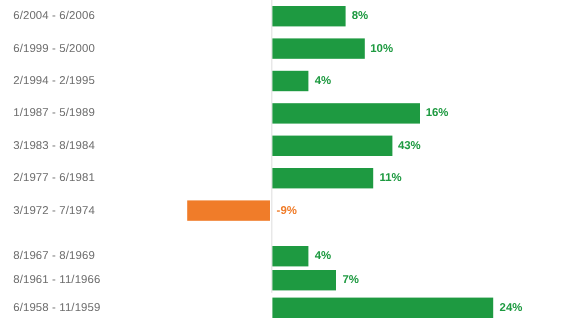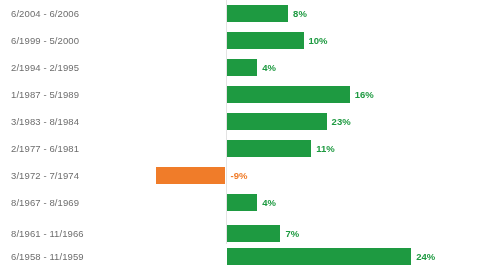--- a/index.html
+++ b/index.html
@@ -91,33 +91,33 @@
         <div class="val-label pos" style="left: 262.3px; color: rgb(30, 154, 65);">4%</div>
       </div>
       <div class="row" style="top: 81px;">
         <div class="cat-label">1/1987 - 5/1989</div>
         <div class="bar pos" style="width: 123.2px; left: 226.5px; background: rgb(30, 154, 65);"></div>
         <div class="val-label pos" style="left: 354.7px; color: rgb(30, 154, 65);">16%</div>
       </div>
       <div class="row" style="top: 108px;">
         <div class="cat-label">3/1983 - 8/1984</div>
         <div class="bar pos" style="width: 100.1px; left: 226.5px; background: rgb(30, 154, 65);"></div>
-        <div class="val-label pos" style="left: 331.6px; color: rgb(30, 154, 65);">23%</div>
+        <div class="val-label pos" style="left: 331.6px; color: rgb(30, 154, 65);">43%</div>
       </div>
       <div class="row" style="top: 135px;">
         <div class="cat-label">2/1977 - 6/1981</div>
         <div class="bar pos" style="width: 84.7px; left: 226.5px; background: rgb(30, 154, 65);"></div>
         <div class="val-label pos" style="left: 316.2px; color: rgb(30, 154, 65);">11%</div>
       </div>
       <div class="row" style="top: 162px; padding-left: 47px;">
         <div class="cat-label">3/1972 - 7/1974</div>
         <div class="bar neg" style="width: 69.3px; left: 156.2px; background: rgb(240, 124, 41);"></div>
         <div class="val-label neg" style="left: 230.5px; color: rgb(240, 124, 41);">-9%</div>
       </div>
-      <div class="row" style="top: 189px; text-align: center;">
+      <div class="row" style="top: 200px; text-align: center;">
         <div class="cat-label">8/1967 - 8/1969</div>
         <div class="bar pos" style="width: 30.8px; left: 226.5px; background: rgb(30, 154, 65);"></div>
         <div class="val-label pos" style="left: 262.3px; color: rgb(30, 154, 65);">4%</div>
       </div>
       <div class="row" style="top: 220px; padding-left: 47px;">
         <div class="cat-label">8/1961 - 11/1966</div>
         <div class="bar pos" style="width: 53.9px; left: 226.5px; background: rgb(30, 154, 65);"></div>
         <div class="val-label pos" style="left: 285.4px; color: rgb(30, 154, 65);">7%</div>
       </div>
       <div class="row" style="top: 243px;">

